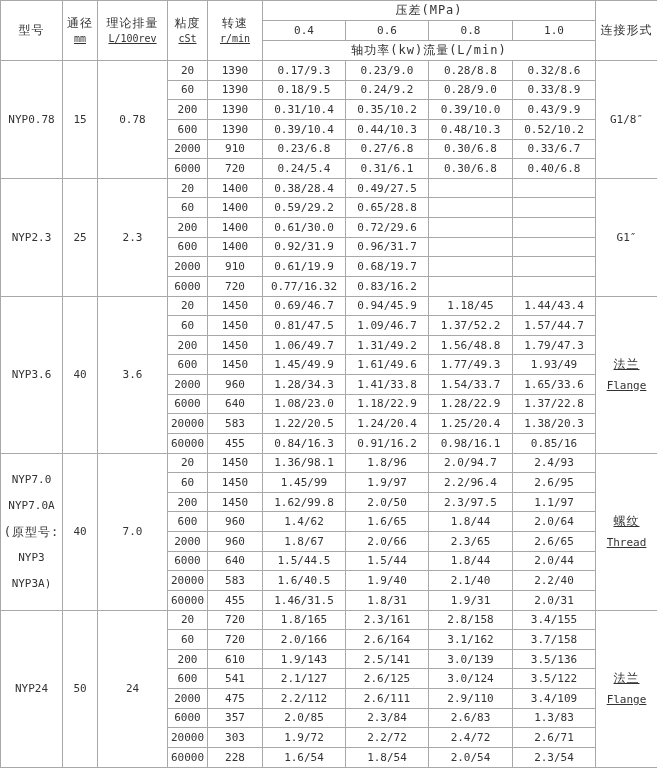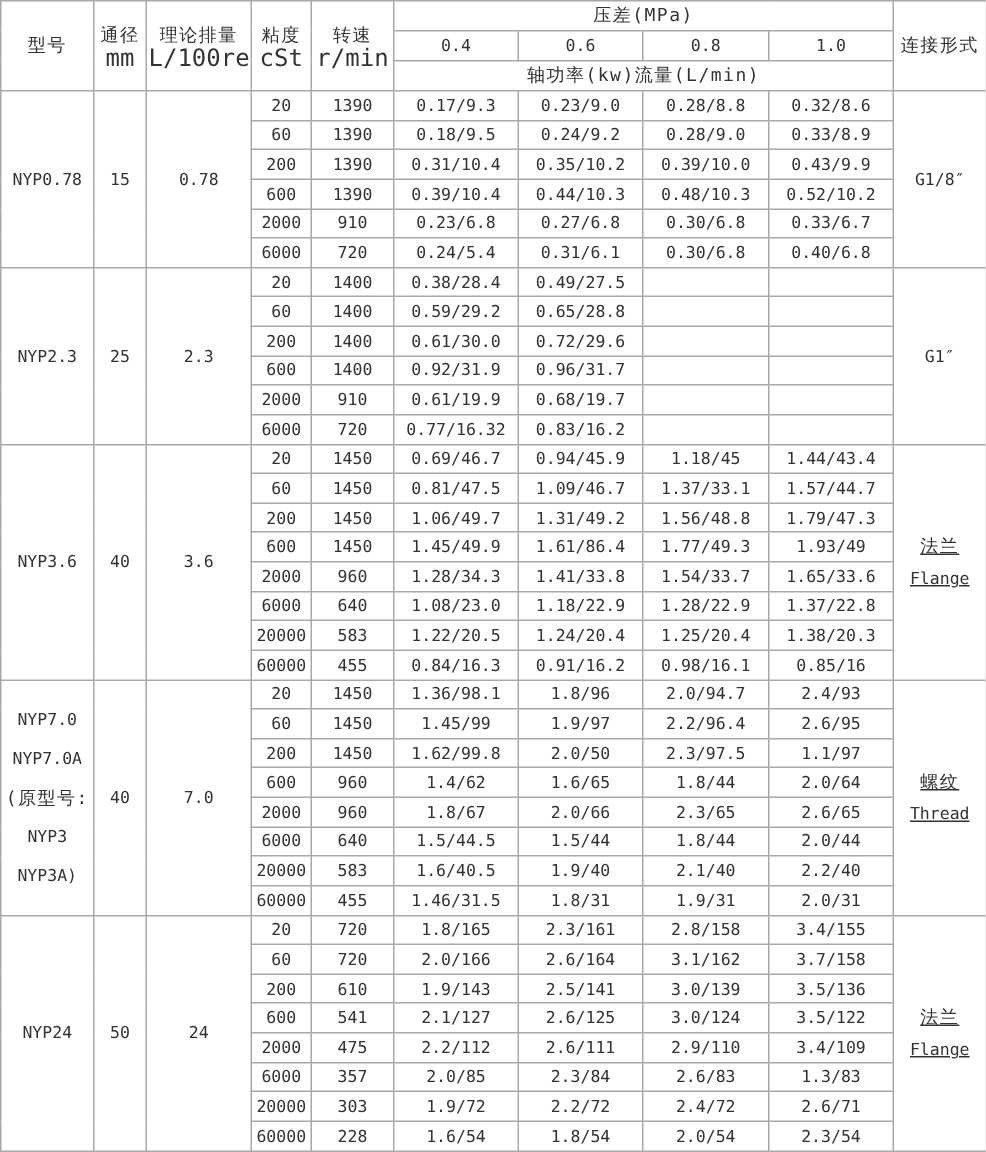--- a/index.html
+++ b/index.html
@@ -33,21 +33,21 @@
     font-weight: normal;
     overflow: hidden;
     white-space: nowrap;
   }
   thead tr { height: 20px; }
   tbody tr { height: 19px; }
   .cn { font-size: 12px; letter-spacing: 1px; }
   .hdr2 div { line-height: 15px; }
   .model-cell .line { line-height: 26px; }
   .conn-cell .line { line-height: 21px; text-decoration: underline; }
-  .en { letter-spacing: 0; font-size: 16px; }
+  .en { letter-spacing: 0; font-size: 10px; text-decoration: underline; }
 </style>
 </head>
 <body>
 
 <div class="page">
   <table class="spec">
     <colgroup>
       <col style="width:62px">
         <col style="width:35px">
         <col style="width:70px">
@@ -209,36 +209,36 @@
           <td rowspan="8" class="conn-cell">
             <div class="line cn">法兰</div>
             <div class="line">Flange</div>
           </td>
         </tr>
         <tr>
           <td>60</td>
           <td>1450</td>
           <td>0.81/47.5</td>
           <td>1.09/46.7</td>
-          <td>1.37/33.1</td>
+          <td>1.37/52.2</td>
           <td>1.57/44.7</td>
         </tr>
         <tr>
           <td>200</td>
           <td>1450</td>
           <td>1.06/49.7</td>
           <td>1.31/49.2</td>
           <td>1.56/48.8</td>
           <td>1.79/47.3</td>
         </tr>
         <tr>
           <td>600</td>
           <td>1450</td>
           <td>1.45/49.9</td>
-          <td>1.61/86.4</td>
+          <td>1.61/49.6</td>
           <td>1.77/49.3</td>
           <td>1.93/49</td>
         </tr>
         <tr>
           <td>2000</td>
           <td>960</td>
           <td>1.28/34.3</td>
           <td>1.41/33.8</td>
           <td>1.54/33.7</td>
           <td>1.65/33.6</td>

